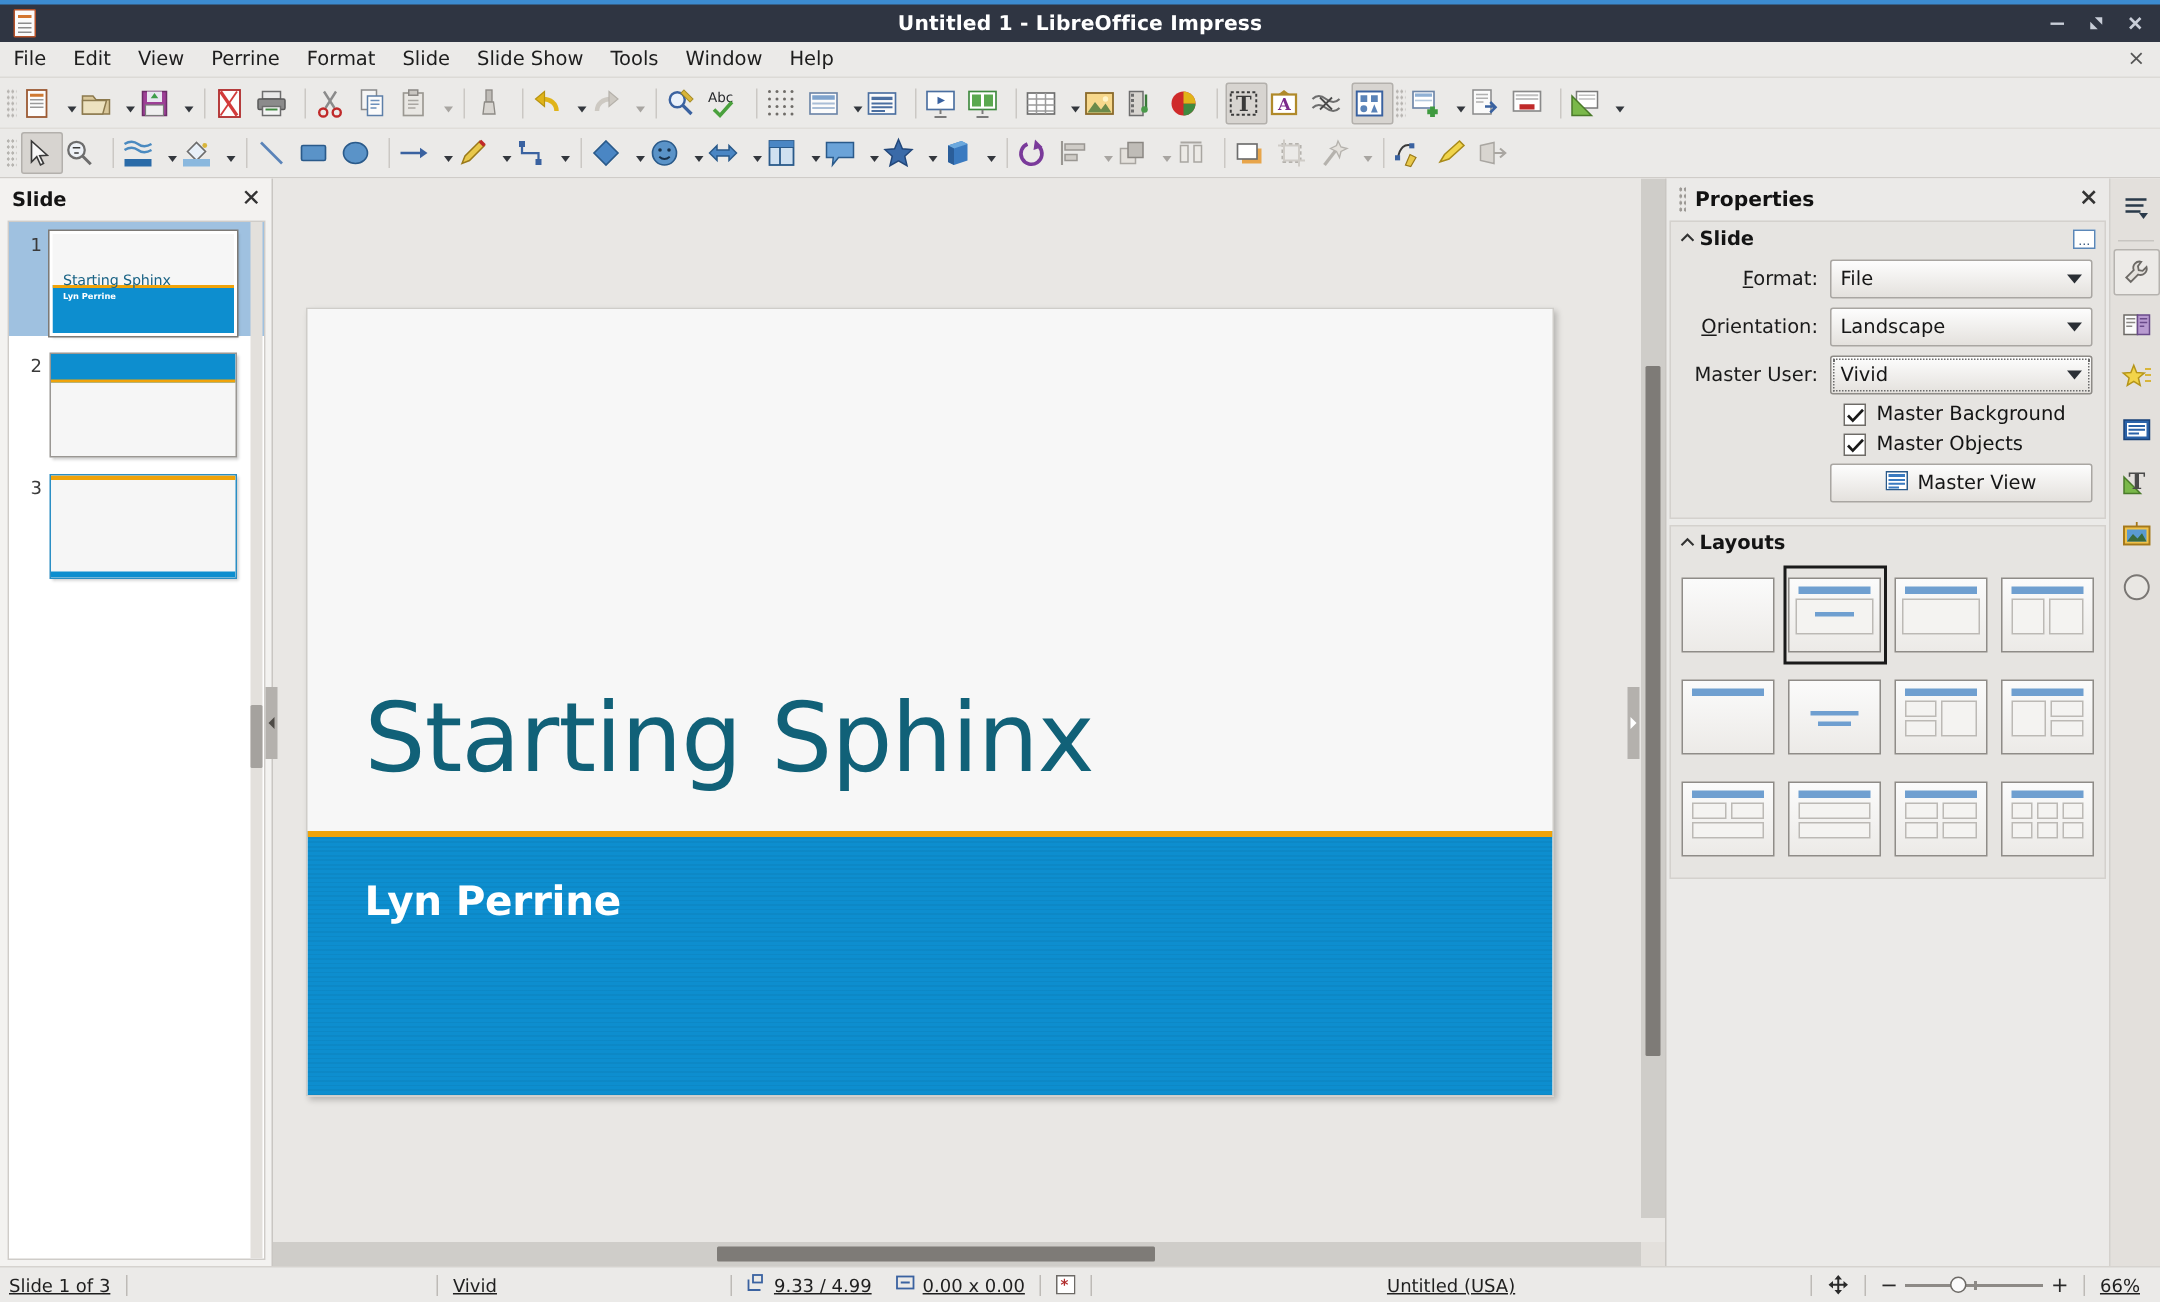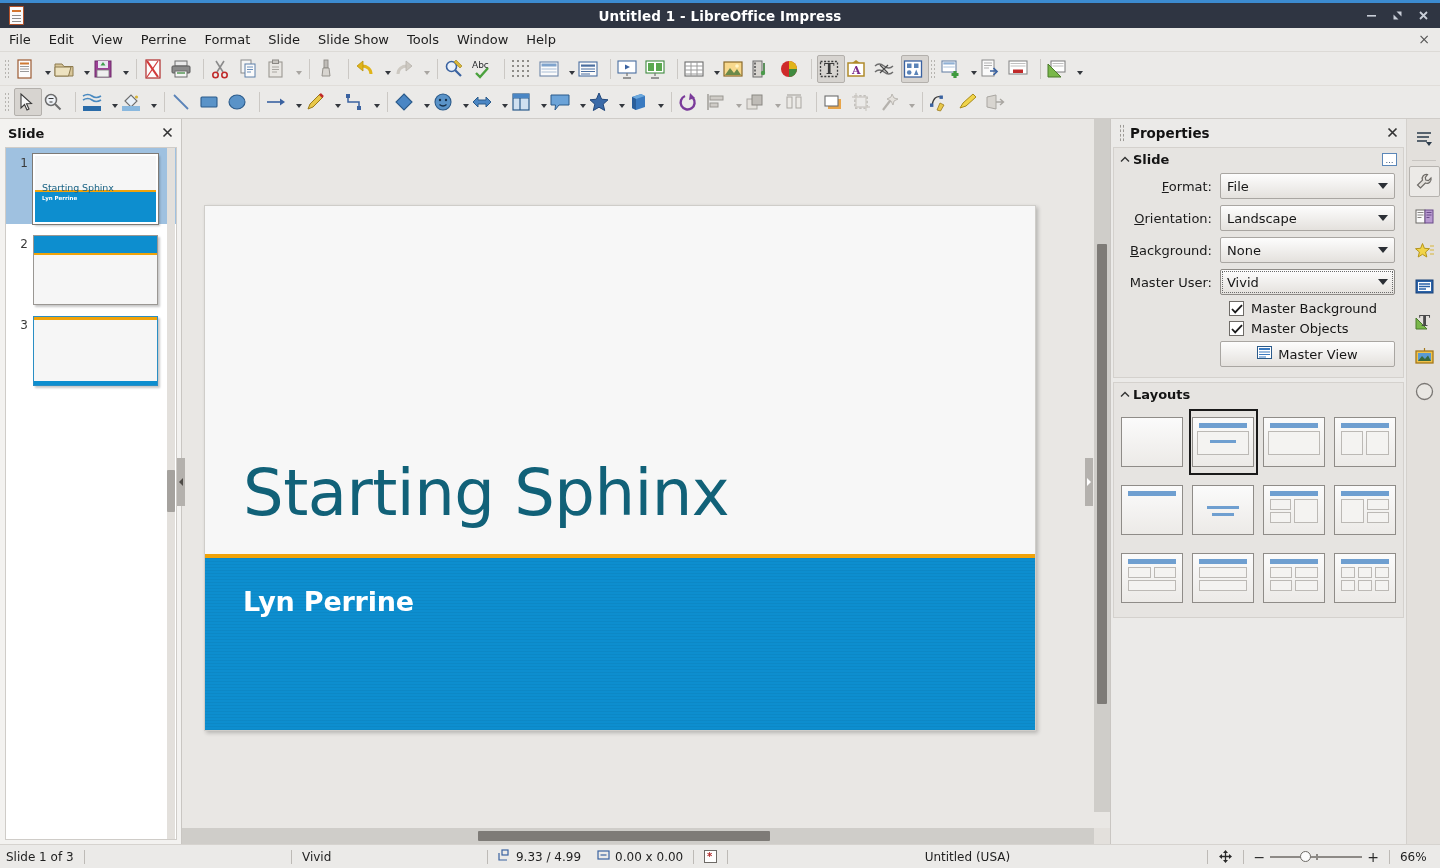--- a/index.html
+++ b/index.html
@@ -198,21 +198,21 @@
   .sb-tab { width:31px;height:31px; display:flex;align-items:center;justify-content:center; margin-bottom:4px; border-radius:2px;}
   .sb-tab.active{ background:#eceae7; border:1px solid #b6b3af;}
   .sb-divider{ width:24px;height:1px;background:#c8c5c1; margin:2px 0 5px 0;}
 
   
   .statusbar {
     height:24px; background:#ebeae8; border-top:1px solid #d6d3cf; display:flex; align-items:center;
     font-size:12px; color:#1f1f1f; flex:0 0 24px; padding:0 6px;
   }
   .sb-sep{ width:1px;height:14px;background:#bdbab6; margin:0 10px;}
-  .st-seg{ display:flex; align-items:center; gap:5px; }
+  .st-seg{ display:flex; align-items:center; gap:5px;text-decoration:underline; }
   .zoomslider{ display:flex; align-items:center; gap:5px; }
   .zs-track{ width:92px; height:2px; background:#8d8a86; position:relative; }
   .zs-knob{ position:absolute; top:-5px; width:11px;height:11px; border-radius:50%;
      background:#fbfbfb; border:1px solid #6d6a66;}
   .zs-tick{ position:absolute; top:-2px; left:50%; width:2px;height:6px; background:#8d8a86;}
   .pm{ font-size:14px; color:#2a2a2a; line-height:12px;}
 </style>
 </head>
 <body>
 
@@ -900,27 +900,20 @@
             </div>
 
             <div class="row">
               <div class="rlabel"><u>O</u>rientation:</div>
               <div class="ddown">
                 <span class="cap">Landscape</span>
                 <span class="ar"></span>
               </div>
             </div>
 
-            <div class="row">
-              <div class="rlabel"><u>B</u>ackground:</div>
-              <div class="ddown">
-                <span class="cap">None</span>
-                <span class="ar"></span>
-              </div>
-            </div>
 
 
             <div class="row">
               <div class="rlabel">Master User:</div>
               <div class="ddown focus">
                 <span class="cap">Vivid</span>
                 <span class="ar"></span>
               </div>
             </div>
 

